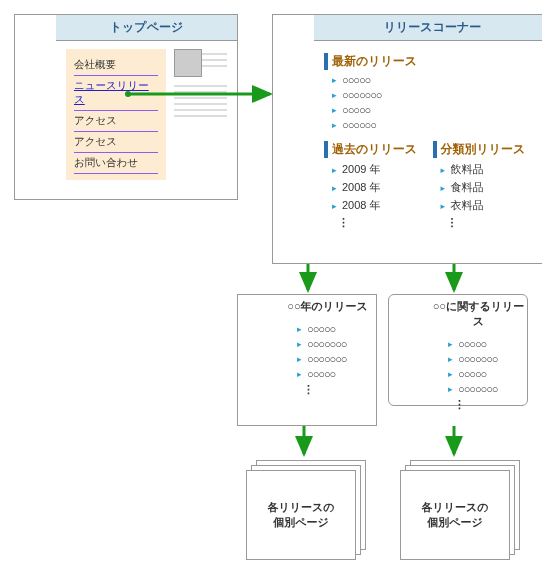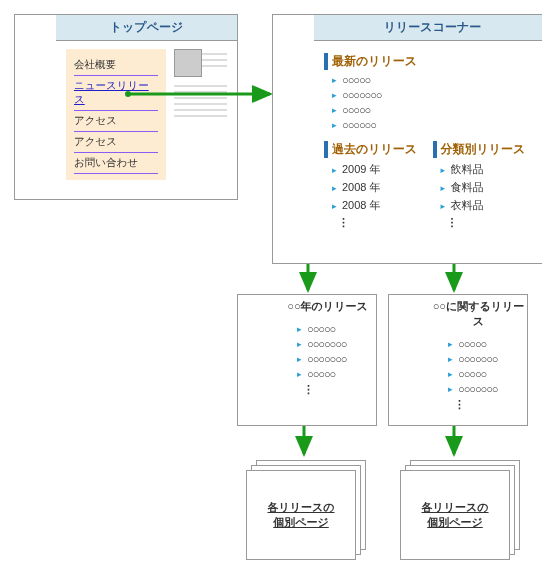--- a/index.html
+++ b/index.html
@@ -18,21 +18,21 @@
   .placeholder-line { height: 2px; background: #ddd; margin: 4px 0; }
   .section-head { font-weight: bold; font-size: 12px; border-left: 4px solid #2a6fb0; padding-left: 4px; margin: 4px 0 4px 0; color: #a16207; }
   .bullet-row { display: flex; align-items: center; gap: 4px; margin: 3px 0 3px 8px; }
   .bullet-ic { width: 6px; height: 6px; display: inline-block; color: #2a9fd6; font-size: 9px; line-height: 6px; }
   .circles { letter-spacing: -1px; font-size: 11px; }
   .two-col { display: flex; }
   .col { flex: 1; }
   .dots-more { margin-left: 14px; font-weight: bold; letter-spacing: 2px; }
   .stack { position: absolute; }
   .stack-page { position: absolute; width: 110px; height: 90px; border: 1px solid #999; background: #fff; }
-  .stack-label { position: absolute; width: 110px; text-align: center; font-size: 11px; line-height: 1.4; top: 30px; font-weight: bold; text-decoration: underline; }
+  .stack-label { position: absolute; width: 110px; text-align: center; font-size: 11px; line-height: 1.4; top: 30px; font-weight: bold; }
   svg.arrows { position: absolute; top: 0; left: 0; pointer-events: none; }
 </style>
 </head>
 <body>
 
 <div class="canvas">
 
   <div class="panel" style="left:14px; top:14px; width:224px; height:186px;">
     <div class="panel-title">トップページ</div>
     <div class="panel-body top-body">
@@ -133,21 +133,21 @@
           <span class="circles">○○○○○○○</span>
         </div>
       <div class="bullet-row">
           <span class="bullet-ic">▸</span>
           <span class="circles">○○○○○</span>
         </div>
       <div class="dots-more">⋮</div>
     </div>
   </div>
 
-  <div class="panel" style="left:388px; top:294px; width:140px; height:132px;">
+  <div class="panel" style="left:388px; top:294px; width:140px; height:112px;border-radius:6px;">
     <div class="sub-title">○○に関するリリース</div>
     <div class="panel-body" style="padding-top:2px;">
       <div class="bullet-row">
           <span class="bullet-ic">▸</span>
           <span class="circles">○○○○○</span>
         </div>
       <div class="bullet-row">
           <span class="bullet-ic">▸</span>
           <span class="circles">○○○○○○○</span>
         </div>

